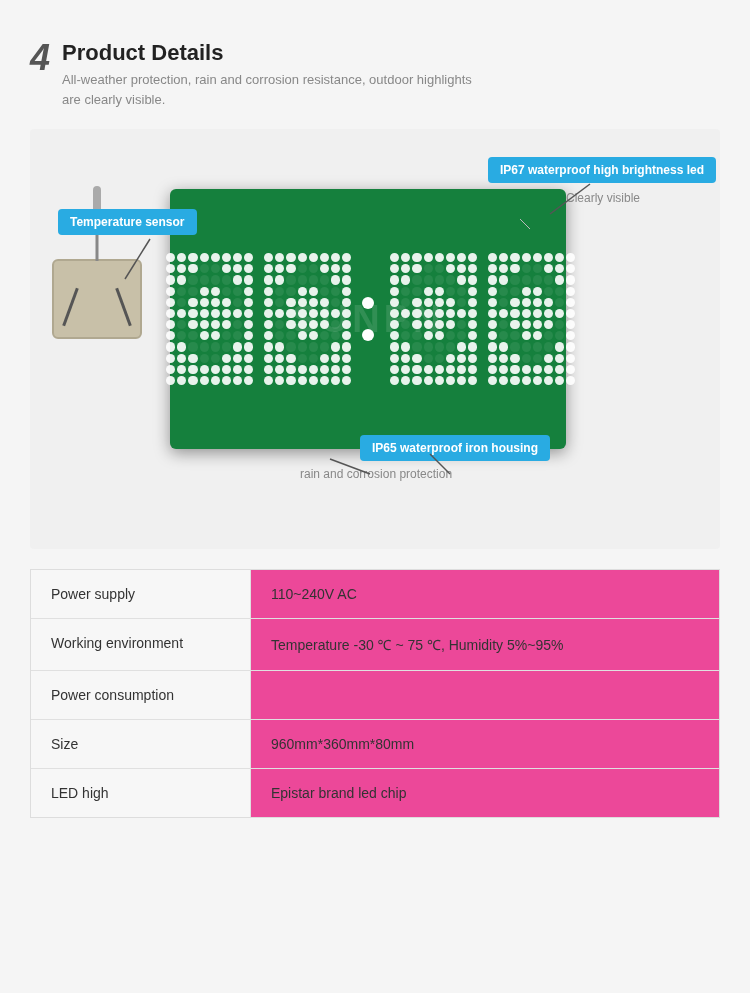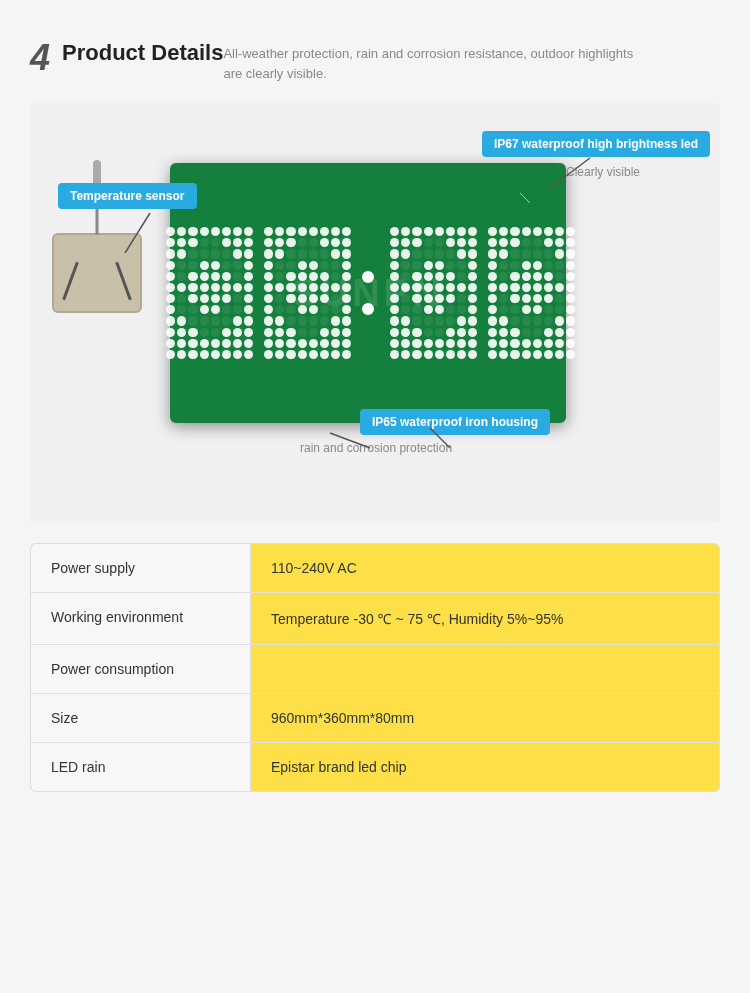--- a/index.html
+++ b/index.html
@@ -27,21 +27,21 @@
     .section-number {
       font-size: 36px;
       font-weight: bold;
       color: #555;
       margin-right: 12px;
       line-height: 1;
       font-style: italic;
     }
     .section-title-block {
       display: flex;
-      flex-direction: row;
+      flex-direction: column;
     }
     .section-title {
       font-size: 22px;
       font-weight: bold;
       color: #222;
     }
     .section-subtitle {
       font-size: 13px;
       color: #888;
       margin-top: 4px;
@@ -192,21 +192,21 @@
       padding: 6px 12px;
       border-radius: 4px;
       white-space: nowrap;
     }
     .label-tag.temp-sensor {
       top: 80px;
       left: 28px;
     }
     .label-tag.waterproof-led {
       top: 28px;
-      right: 10px;
+      right: 4px;
       text-align: right;
     }
     .label-tag.iron-housing {
       bottom: 88px;
       left: 330px;
       text-align: right;
     }
 
     .label-text {
       position: absolute;
@@ -219,23 +219,23 @@
     }
     .label-text.rain-corrosion {
       bottom: 68px;
       left: 270px;
     }
 
     
     .specs-table {
       margin: 20px 10px;
       border: 1px solid #ddd;
-      border-radius: 6px;
+      border-radius: 0;
       overflow: hidden;
-      background: #fde047;
+      background: #ec4899;
     }
     .specs-row {
       display: flex;
       border-bottom: 1px solid #e0e0e0;
     }
     .specs-row:last-child {
       border-bottom: none;
     }
     .specs-label {
       width: 220px;
@@ -722,18 +722,18 @@
       <div class="specs-value">Temperature -30 ℃ ~ 75 ℃,  Humidity 5%~95%</div>
     </div>
     <div class="specs-row">
       <div class="specs-label">Power consumption</div>
     </div>
     <div class="specs-row">
       <div class="specs-label">Size</div>
       <div class="specs-value">960mm*360mm*80mm</div>
     </div>
     <div class="specs-row">
-      <div class="specs-label">LED rain</div>
+      <div class="specs-label">LED high</div>
       <div class="specs-value">Epistar brand led chip</div>
     </div>
   </div>
 
 </div>
 
 </body></html>

